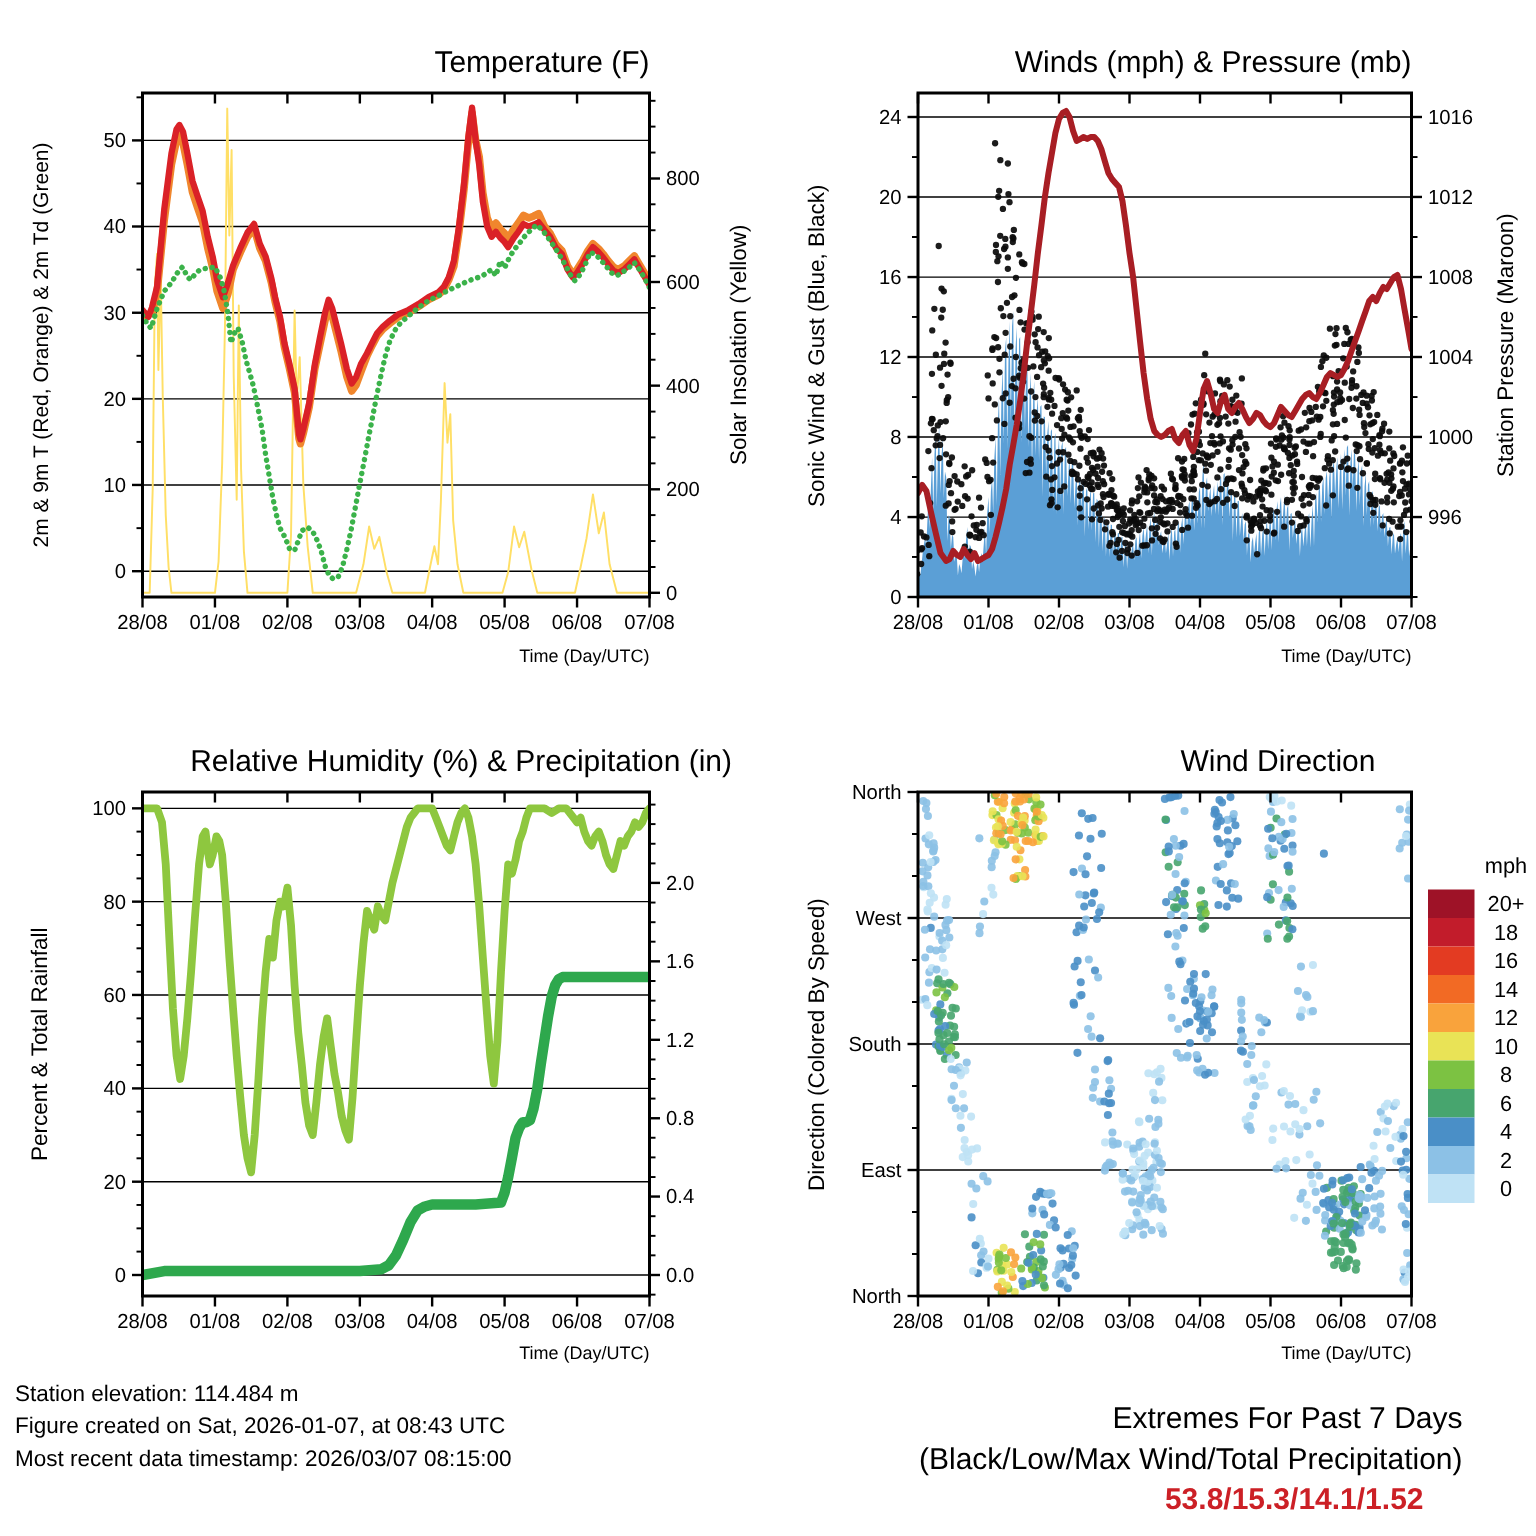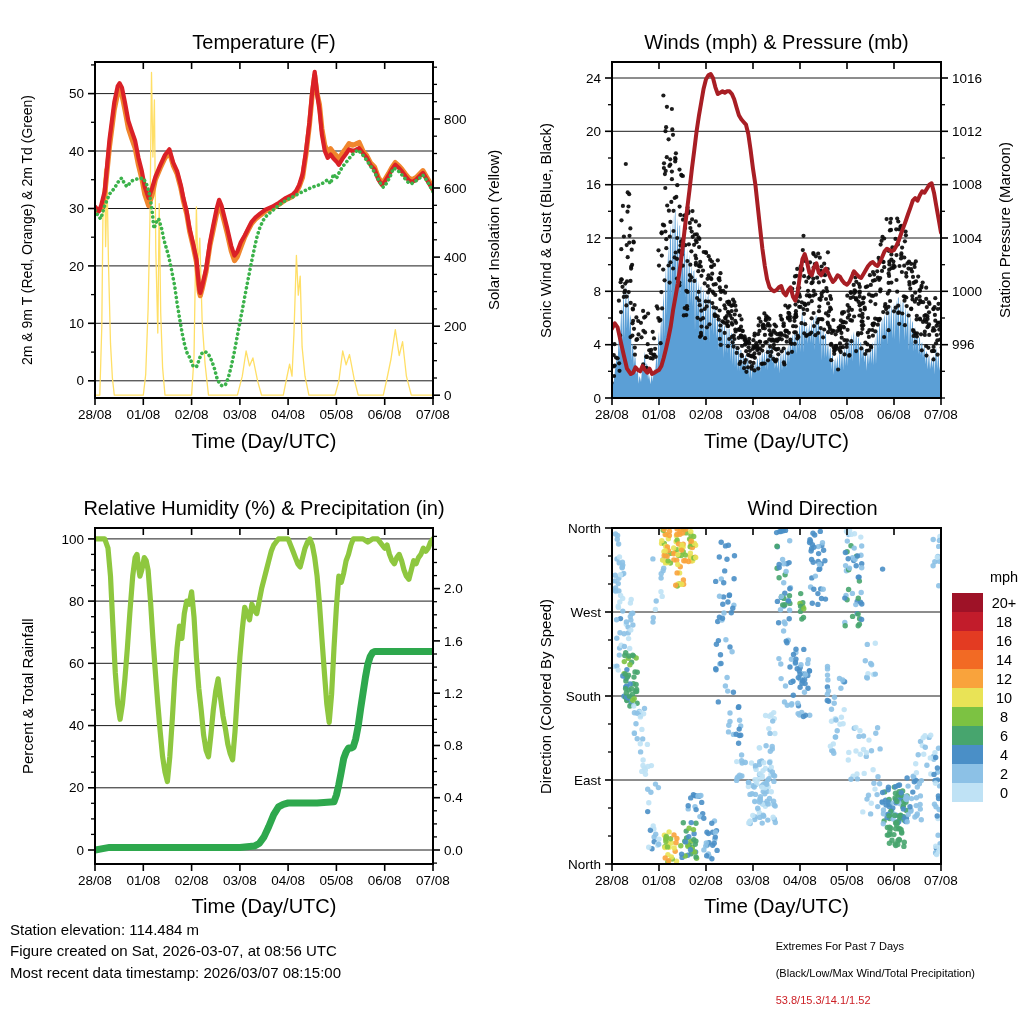--- a/index.html
+++ b/index.html
@@ -1,25 +1,25 @@
 <!DOCTYPE html>
 <html><head>
 <meta charset="utf-8">
 <style>
   html,body{margin:0;padding:0;width:1024px;height:1024px;background:#fff;
     font-family:"Liberation Sans",sans-serif;color:#000;overflow:hidden}
   #stage{position:relative;width:1024px;height:1024px}
   .abs{position:absolute}
-  .title{font-size:20px;text-align:center;white-space:nowrap}
-  .xlab{font-size:20px;text-align:center;white-space:nowrap}
+  .title{font-size:20px;text-align:right;white-space:nowrap}
+  .xlab{font-size:12px;text-align:right;white-space:nowrap}
   .vlab{writing-mode:vertical-rl;transform:rotate(180deg);display:flex;
     align-items:center;justify-content:center;font-size:15px;white-space:nowrap}
   .fl{font-size:15px;line-height:21.4px;white-space:nowrap}
-  .ex{font-size:11px;line-height:27px;text-align:left;white-space:nowrap}
-  .exv{font-weight:normal;padding-right:26px}
+  .ex{font-size:20px;line-height:27px;text-align:right;white-space:nowrap}
+  .exv{font-weight:bold;padding-right:26px}
   svg text{font-family:"Liberation Sans",sans-serif}
 </style>
 </head>
 <body>
 
 <div id="stage">
   <svg id="charts" class="abs" style="left:0;top:0" width="1024" height="1024">
       <g>
         <clipPath id="clip0">
           <rect x="95" y="62" width="338" height="336"></rect>
@@ -2251,37 +2251,37 @@
         <rect x="952" y="764" width="31" height="19" fill="#8cc1e6"></rect>
         <text x="1004" y="778.5" text-anchor="middle" font-size="14.5" fill="#000">2</text>
         <rect x="952" y="783" width="31" height="19" fill="#bfe2f5"></rect>
         <text x="1004" y="797.5" text-anchor="middle" font-size="14.5" fill="#000">0</text>
       </g>
     </svg>
 
   <div class="abs title" style="left:95px;top:31px;width:338px">Temperature (F)</div>
   <div class="abs title" style="left:40px;top:497px;width:448px">Relative Humidity (%) &amp; Precipitation (in)</div>
   <div class="abs title" style="left:612px;top:31px;width:329px">Winds (mph) &amp; Pressure (mb)</div>
-  <div class="abs title" style="left:648px;top:497px;width:329px">Wind Direction</div>
+  <div class="abs title" style="left:588px;top:497px;width:329px">Wind Direction</div>
 
   <div class="abs xlab" style="left:95px;top:430px;width:338px">Time (Day/UTC)</div>
   <div class="abs xlab" style="left:612px;top:430px;width:329px">Time (Day/UTC)</div>
   <div class="abs xlab" style="left:95px;top:895px;width:338px">Time (Day/UTC)</div>
   <div class="abs xlab" style="left:612px;top:895px;width:329px">Time (Day/UTC)</div>
 
   <div class="abs vlab" style="left:16px;top:62px;height:336px;width:22px;font-size:14px">2m &amp; 9m T (Red, Orange) &amp; 2m Td (Green)</div>
   <div class="abs vlab" style="left:482px;top:62px;height:336px;width:22px">Solar Insolation (Yellow)</div>
   <div class="abs vlab" style="left:534px;top:62px;height:336px;width:22px">Sonic Wind &amp; Gust (Blue, Black)</div>
   <div class="abs vlab" style="left:993px;top:62px;height:336px;width:22px">Station Pressure (Maroon)</div>
   <div class="abs vlab" style="left:16px;top:528px;height:336px;width:22px">Percent &amp; Total Rainfall</div>
   <div class="abs vlab" style="left:534px;top:528px;height:336px;width:22px">Direction (Colored By Speed)</div>
 
   <div class="abs fl" style="left:10px;top:919px">
     <div>Station elevation: 114.484 m</div>
-    <div>Figure created on Sat, 2026-03-07, at 08:56 UTC</div>
+    <div>Figure created on Sat, 2026-01-07, at 08:43 UTC</div>
     <div>Most recent data timestamp: 2026/03/07 08:15:00</div>
   </div>
 
   <div class="abs ex" style="right:49px;top:933px">
     <div>Extremes For Past 7 Days</div>
     <div>(Black/Low/Max Wind/Total Precipitation)</div>
     <div class="exv" id="exv" style="color: rgb(204, 32, 38);">53.8/15.3/14.1/1.52</div>
   </div>
 </div>
 

